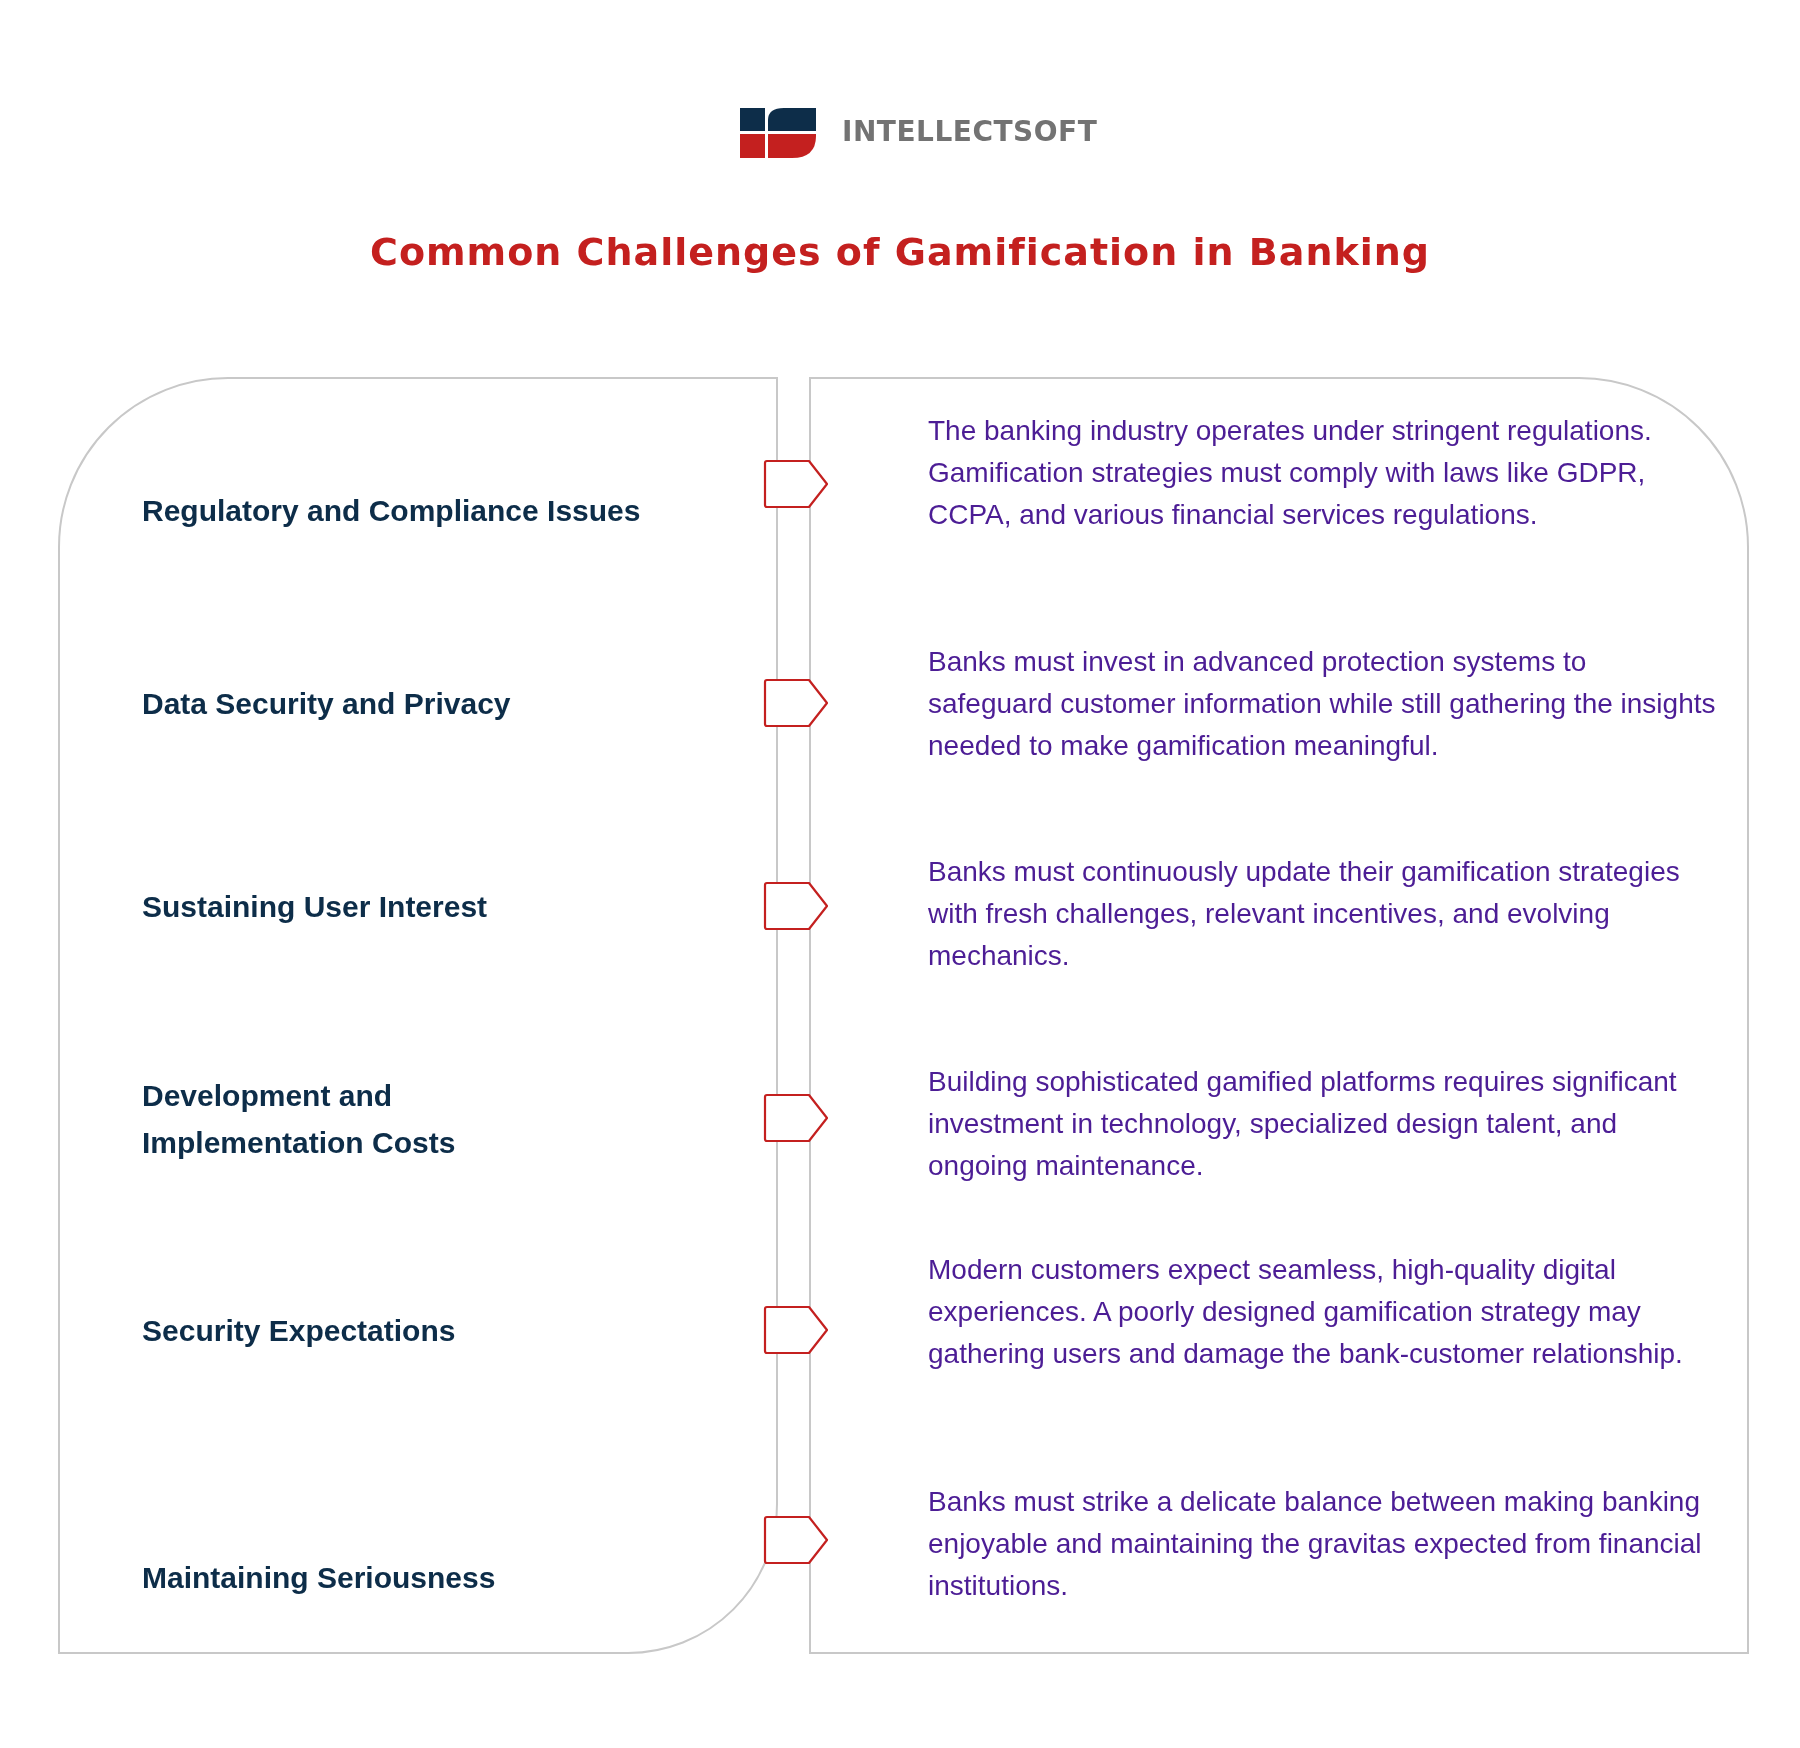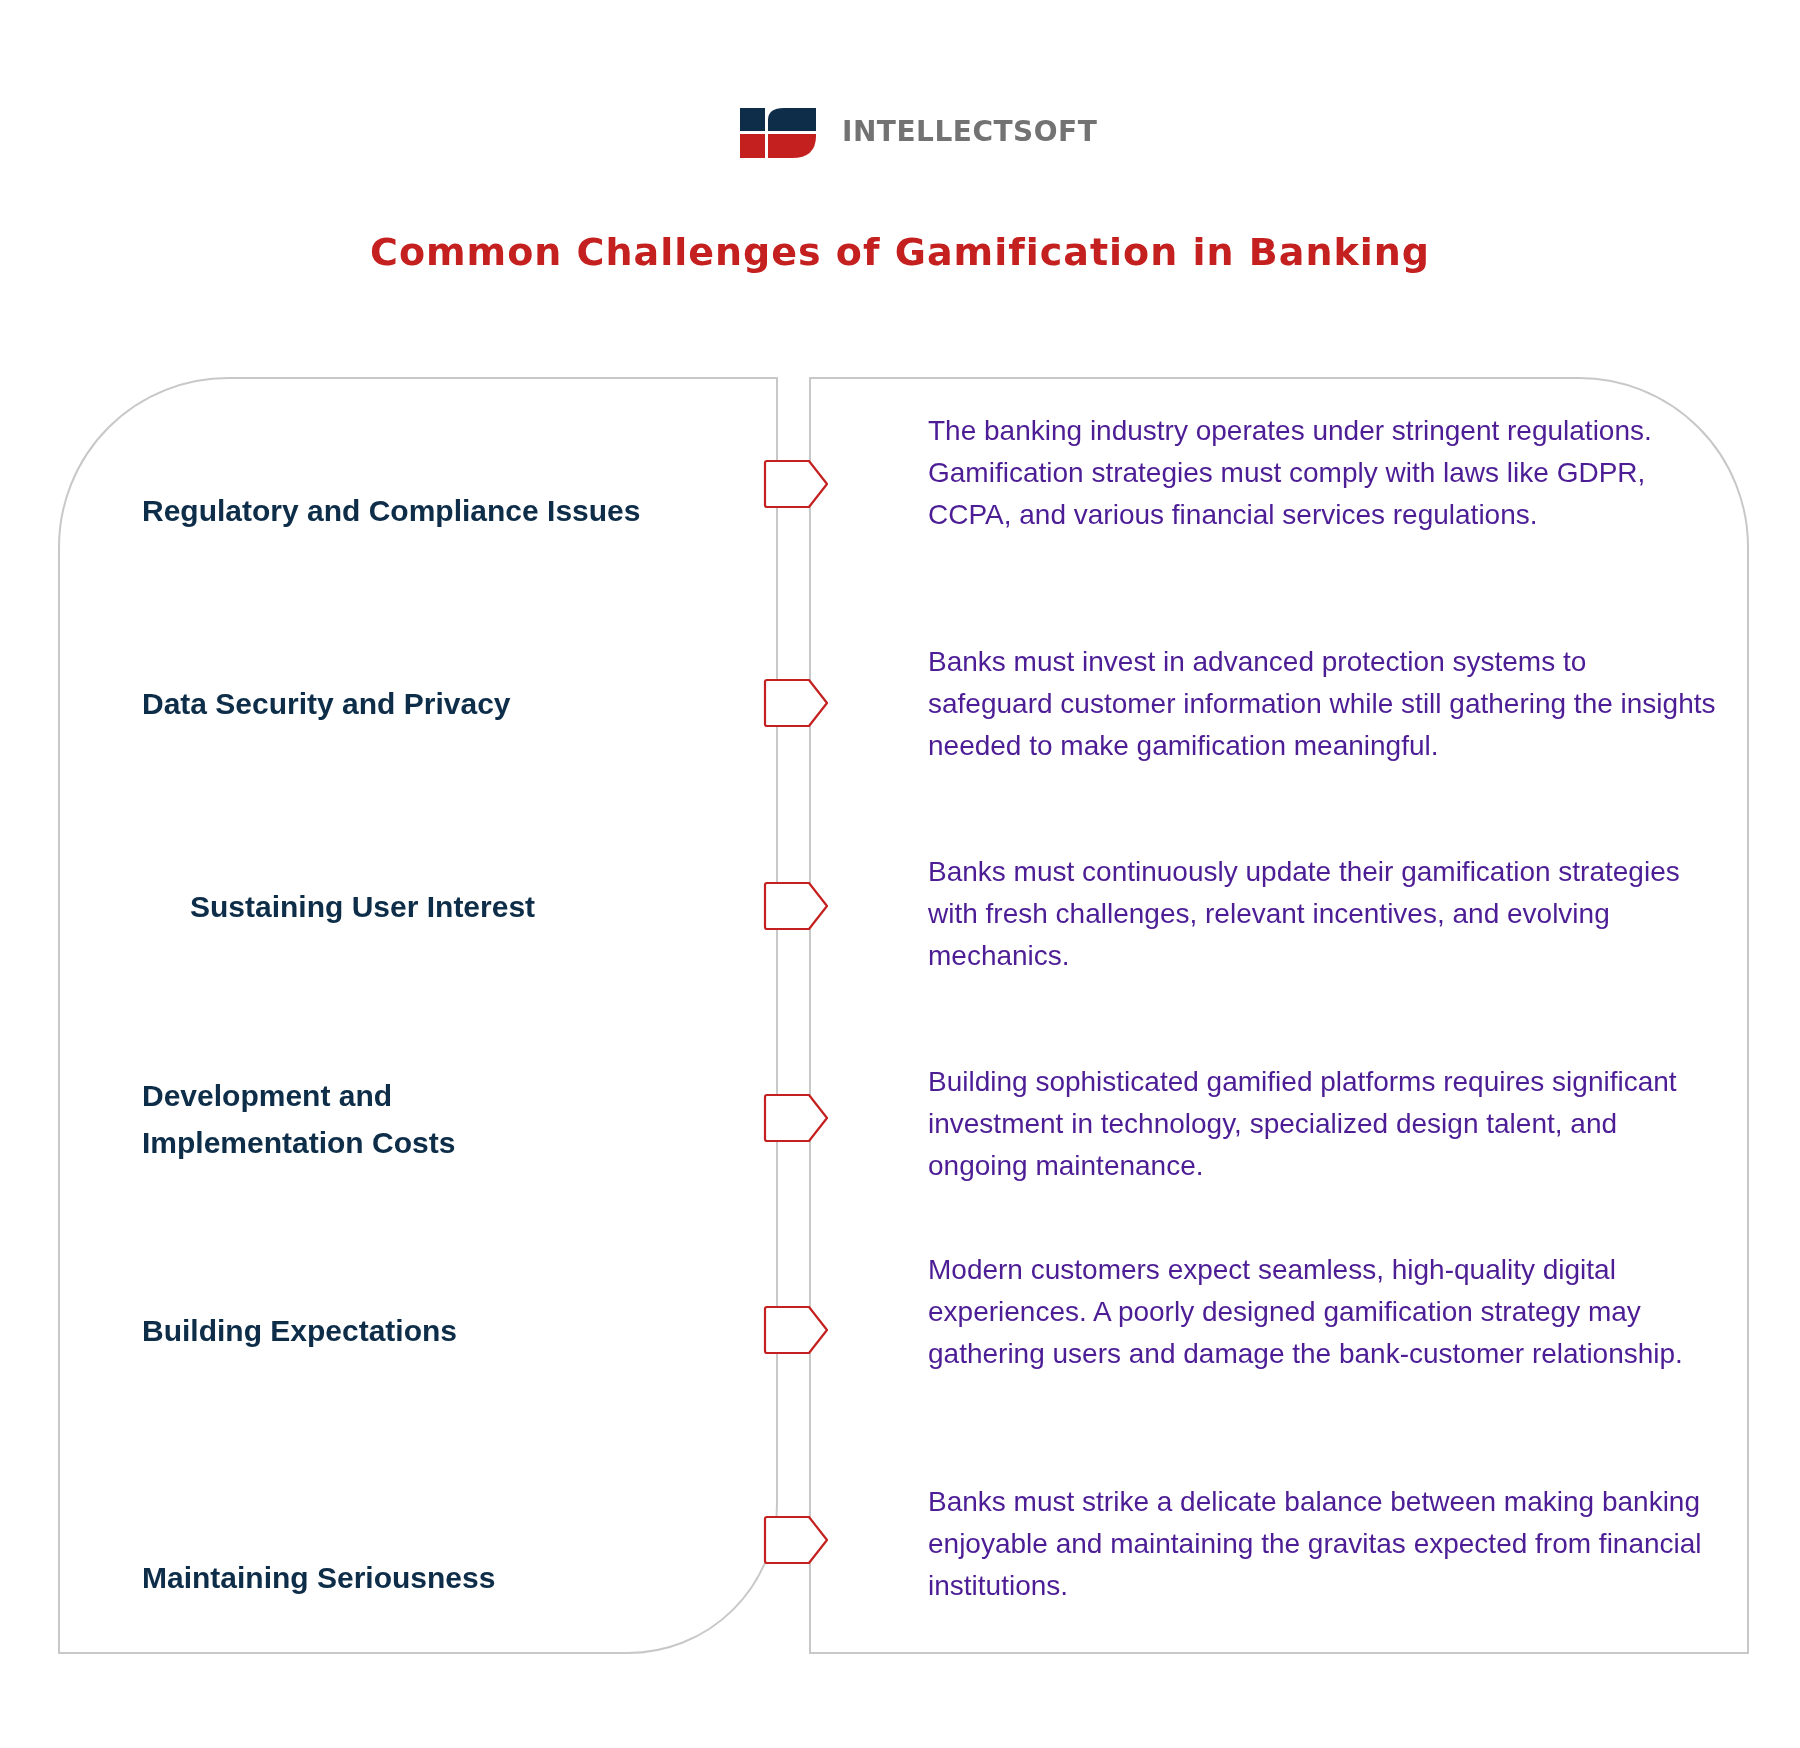--- a/index.html
+++ b/index.html
@@ -49,33 +49,33 @@
   <path d="M4 2 L46 2 L64 25 L46 48 L4 48 Q2 48 2 46 L2 4 Q2 2 4 2 Z" fill="#fff" stroke="#c4201f" stroke-width="2.2" stroke-linejoin="round"></path>
 </svg>
 <div class="desc" style="top:410px;">The banking industry operates under stringent regulations. Gamification strategies must comply with laws like GDPR, CCPA, and various financial services regulations.</div>
 
 <div class="heading" style="top:680px;">Data Security and Privacy</div>
 <svg class="tag" style="top:678px;" viewBox="0 0 66 50" xmlns="http://www.w3.org/2000/svg">
   <path d="M4 2 L46 2 L64 25 L46 48 L4 48 Q2 48 2 46 L2 4 Q2 2 4 2 Z" fill="#fff" stroke="#c4201f" stroke-width="2.2" stroke-linejoin="round"></path>
 </svg>
 <div class="desc" style="top:641px;">Banks must invest in advanced protection systems to safeguard customer information while still gathering the insights needed to make gamification meaningful.</div>
 
-<div class="heading" style="top:883px;margin-left:48px;">Sustaining User Interest</div>
+<div class="heading" style="top:883px;">Sustaining User Interest</div>
 <svg class="tag" style="top:881px;" viewBox="0 0 66 50" xmlns="http://www.w3.org/2000/svg">
   <path d="M4 2 L46 2 L64 25 L46 48 L4 48 Q2 48 2 46 L2 4 Q2 2 4 2 Z" fill="#fff" stroke="#c4201f" stroke-width="2.2" stroke-linejoin="round"></path>
 </svg>
 <div class="desc" style="top:851px;">Banks must continuously update their gamification strategies with fresh challenges, relevant incentives, and evolving mechanics.</div>
 
 <div class="heading" style="top:1072px; width:420px;">Development and Implementation Costs</div>
 <svg class="tag" style="top:1093px;" viewBox="0 0 66 50" xmlns="http://www.w3.org/2000/svg">
   <path d="M4 2 L46 2 L64 25 L46 48 L4 48 Q2 48 2 46 L2 4 Q2 2 4 2 Z" fill="#fff" stroke="#c4201f" stroke-width="2.2" stroke-linejoin="round"></path>
 </svg>
 <div class="desc" style="top:1061px;">Building sophisticated gamified platforms requires significant investment in technology, specialized design talent, and ongoing maintenance.</div>
 
-<div class="heading" style="top:1307px;">Building Expectations</div>
+<div class="heading" style="top:1307px;">Security Expectations</div>
 <svg class="tag" style="top:1305px;" viewBox="0 0 66 50" xmlns="http://www.w3.org/2000/svg">
   <path d="M4 2 L46 2 L64 25 L46 48 L4 48 Q2 48 2 46 L2 4 Q2 2 4 2 Z" fill="#fff" stroke="#c4201f" stroke-width="2.2" stroke-linejoin="round"></path>
 </svg>
 <div class="desc" style="top:1249px;">Modern customers expect seamless, high-quality digital experiences. A poorly designed gamification strategy may gathering users and damage the bank-customer relationship.</div>
 
 <div class="heading" style="top:1554px;">Maintaining Seriousness</div>
 <svg class="tag" style="top:1515px;" viewBox="0 0 66 50" xmlns="http://www.w3.org/2000/svg">
   <path d="M4 2 L46 2 L64 25 L46 48 L4 48 Q2 48 2 46 L2 4 Q2 2 4 2 Z" fill="#fff" stroke="#c4201f" stroke-width="2.2" stroke-linejoin="round"></path>
 </svg>
 <div class="desc" style="top:1481px;">Banks must strike a delicate balance between making banking enjoyable and maintaining the gravitas expected from financial institutions.</div>

